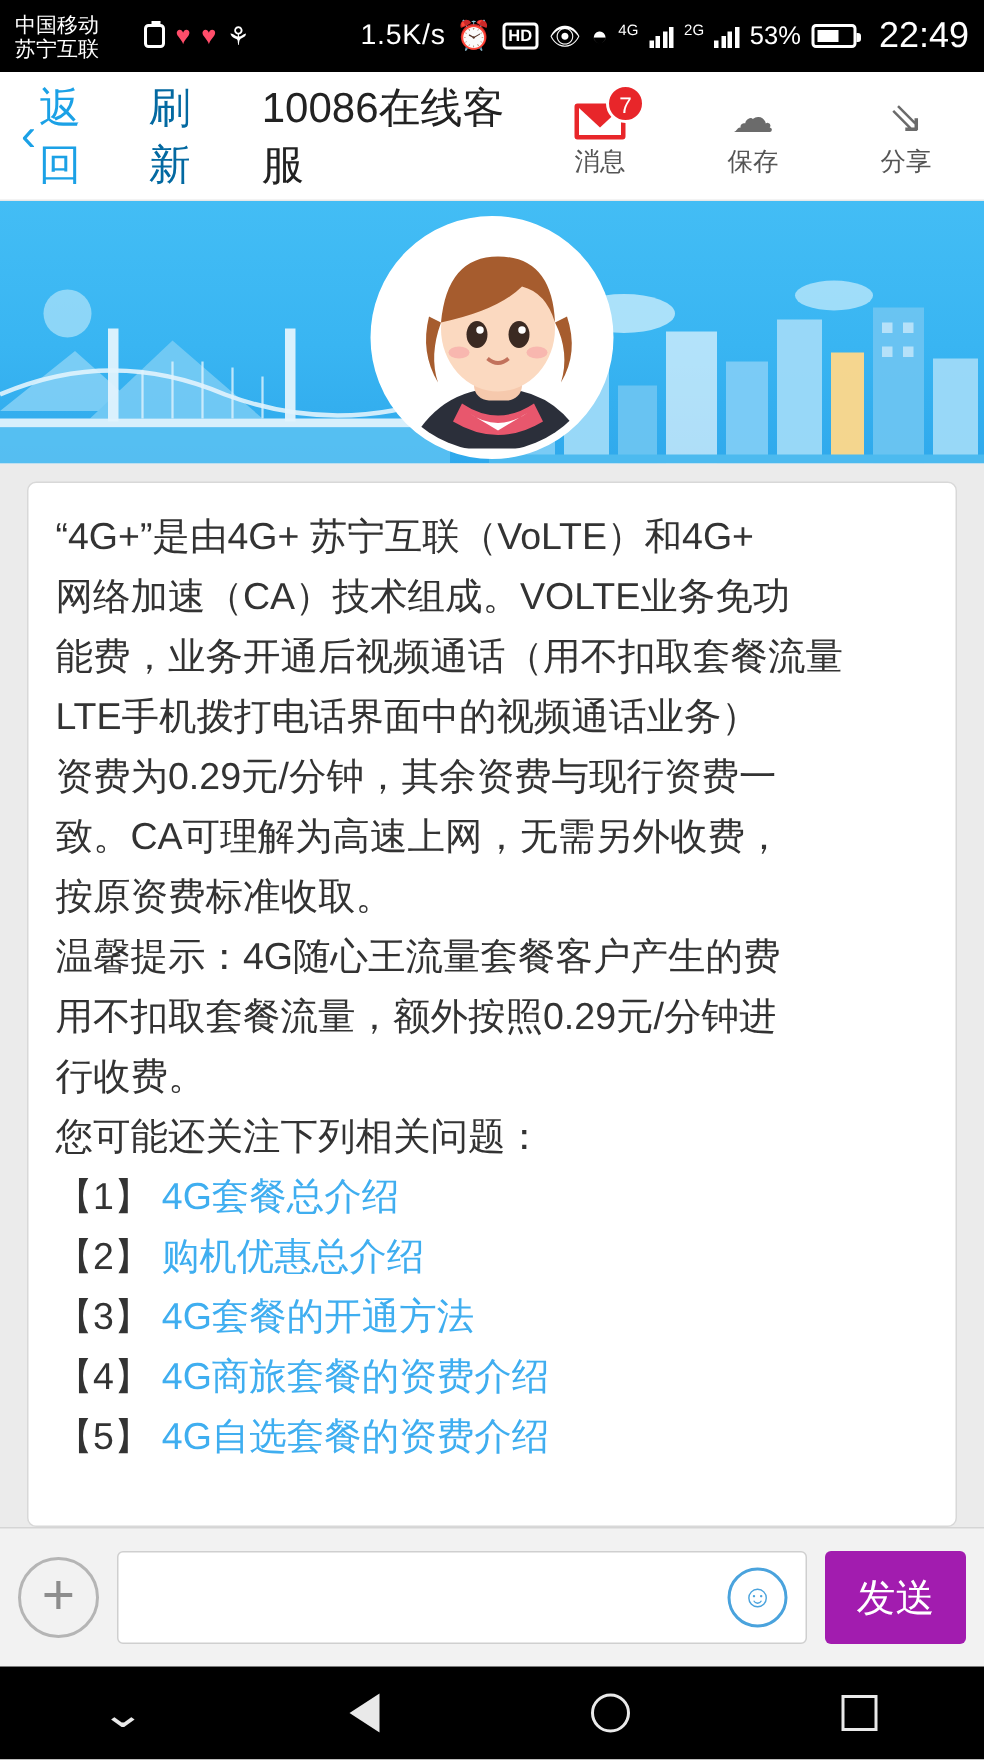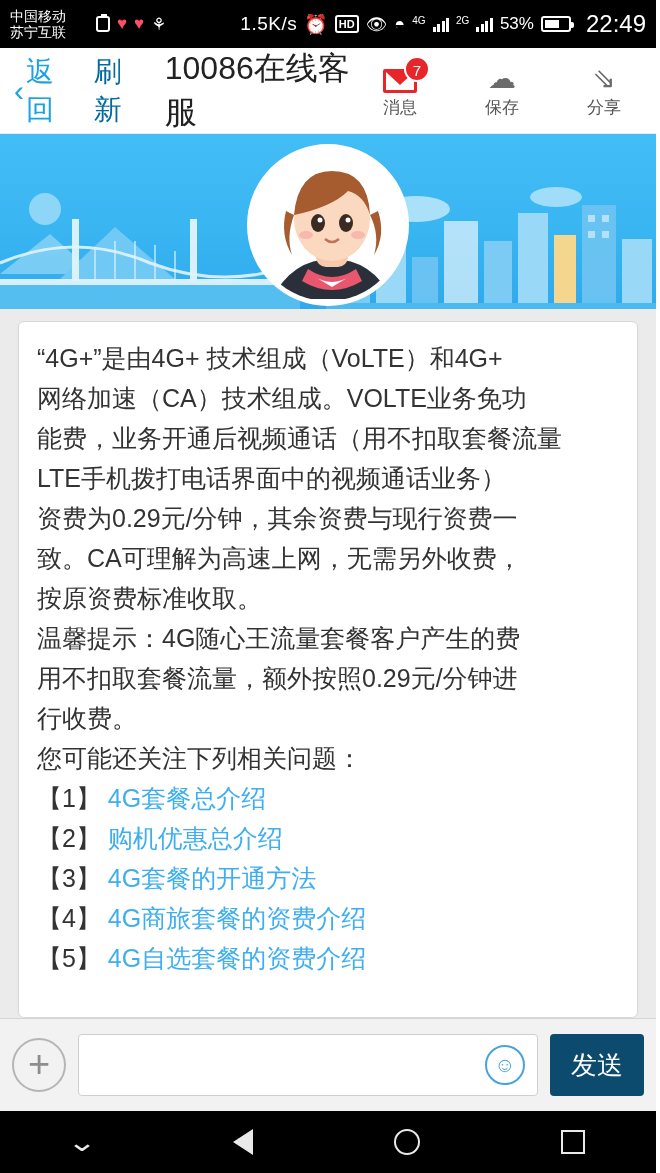--- a/index.html
+++ b/index.html
@@ -50,21 +50,21 @@
   .clock { font-size: 24px; margin-left: 8px; }
 
   
   .titlebar {
     height: 86px; background: #ffffff; display: flex; align-items: center;
     padding: 0 14px; border-bottom: 1px solid #e8e8e8;
   }
   .back { display: flex; align-items: center; color: #1ba1e6; font-size: 28px; }
   .chev { font-size: 30px; margin-right: 2px; }
   .refresh { color: #0369a1; font-size: 28px; margin-left: 18px; }
-  .page-title { font-size: 32px; color: #222; margin-left: 20px; font-weight: 500;}
+  .page-title { font-size: 28px; color: #222; margin-left: 20px; font-weight: 500;}
   .tb-actions { margin-left: auto; display: flex; gap: 26px; }
   .tb-act { width: 76px; text-align: center; color: #555; font-size: 17px; position: relative; }
   .tb-act .gl { display: block; height: 34px; line-height: 34px; font-size: 28px; color: #6b6b6b; }
   .dot-badge {
     position: absolute; top: -6px; right: 8px; background: #e8262a; color: #fff;
     font-size: 15px; width: 26px; height: 26px; border-radius: 13px;
     line-height: 26px; text-align: center; border: 2px solid #fff;
   }
   .env-ic { display:inline-block; width:34px; height:24px; border:3px solid #e8262a; border-radius:2px; position:relative; vertical-align: middle;}
   .env-ic:before{content:""; position:absolute; left:0; top:0; width:0; height:0;
@@ -107,21 +107,21 @@
     color: #8d8d8d; font-size: 38px; line-height: 48px; text-align: center; background: #f2f2f2;
   }
   .textfield {
     flex: 1; height: 62px; background: #fff; border: 1px solid #cfcfcf; border-radius: 4px;
     display: flex; align-items: center; padding: 0 12px;
   }
   .textfield input { flex: 1; border: 0; outline: 0; font-size: 22px; background: transparent; }
   .smiley { width: 40px; height: 40px; border-radius: 50%; border: 2px solid #4aa3dd; color: #4aa3dd;
             font-size: 21px; line-height: 36px; text-align: center; }
   .send {
-    width: 94px; height: 62px; background: #0c4a6e; color: #fff; border: 0; border-radius: 4px;
+    width: 94px; height: 62px; background: #a21caf; color: #fff; border: 0; border-radius: 4px;
     font-size: 26px;
   }
 
   
   .navbar {
     position: absolute; left: 0; right: 0; bottom: 0; height: 62px; background: #000;
     display: flex; align-items: center; justify-content: space-around; color: #fff;
   }
   .sq { width: 24px; height: 24px; border: 2px solid #e9e9e9; }
   .ci { width: 26px; height: 26px; border: 2px solid #e9e9e9; border-radius: 50%; }
@@ -259,21 +259,21 @@
         <ellipse cx="106" cy="86" rx="7" ry="4" fill="#f7a8a8" opacity=".7"></ellipse>
         <path d="M73 90 q7 6 14 0" stroke="#c2725c" stroke-width="2.5" fill="none"></path>
         <path d="M56 120 q24 16 48 0 l6 12 q-30 18 -60 0z" fill="#e8576d"></path>
         <path d="M60 126 q20 14 40 0 l-20 12z" fill="#ffffff"></path>
       </svg>
     </div>
   </div>
 
   <div class="chat">
     <div class="bubble">
-      <p>“4G+”是由4G+ 技术组成（VoLTE）和4G+</p>
+      <p>“4G+”是由4G+ 苏宁互联（VoLTE）和4G+</p>
       <p>网络加速（CA）技术组成。VOLTE业务免功</p>
       <p>能费，业务开通后视频通话（用不扣取套餐流量</p>
       <p>LTE手机拨打电话界面中的视频通话业务）</p>
       <p>资费为0.29元/分钟，其余资费与现行资费一</p>
       <p>致。CA可理解为高速上网，无需另外收费，</p>
       <p>按原资费标准收取。</p>
       <p>温馨提示：4G随心王流量套餐客户产生的费</p>
       <p>用不扣取套餐流量，额外按照0.29元/分钟进</p>
       <p>行收费。</p>
 

